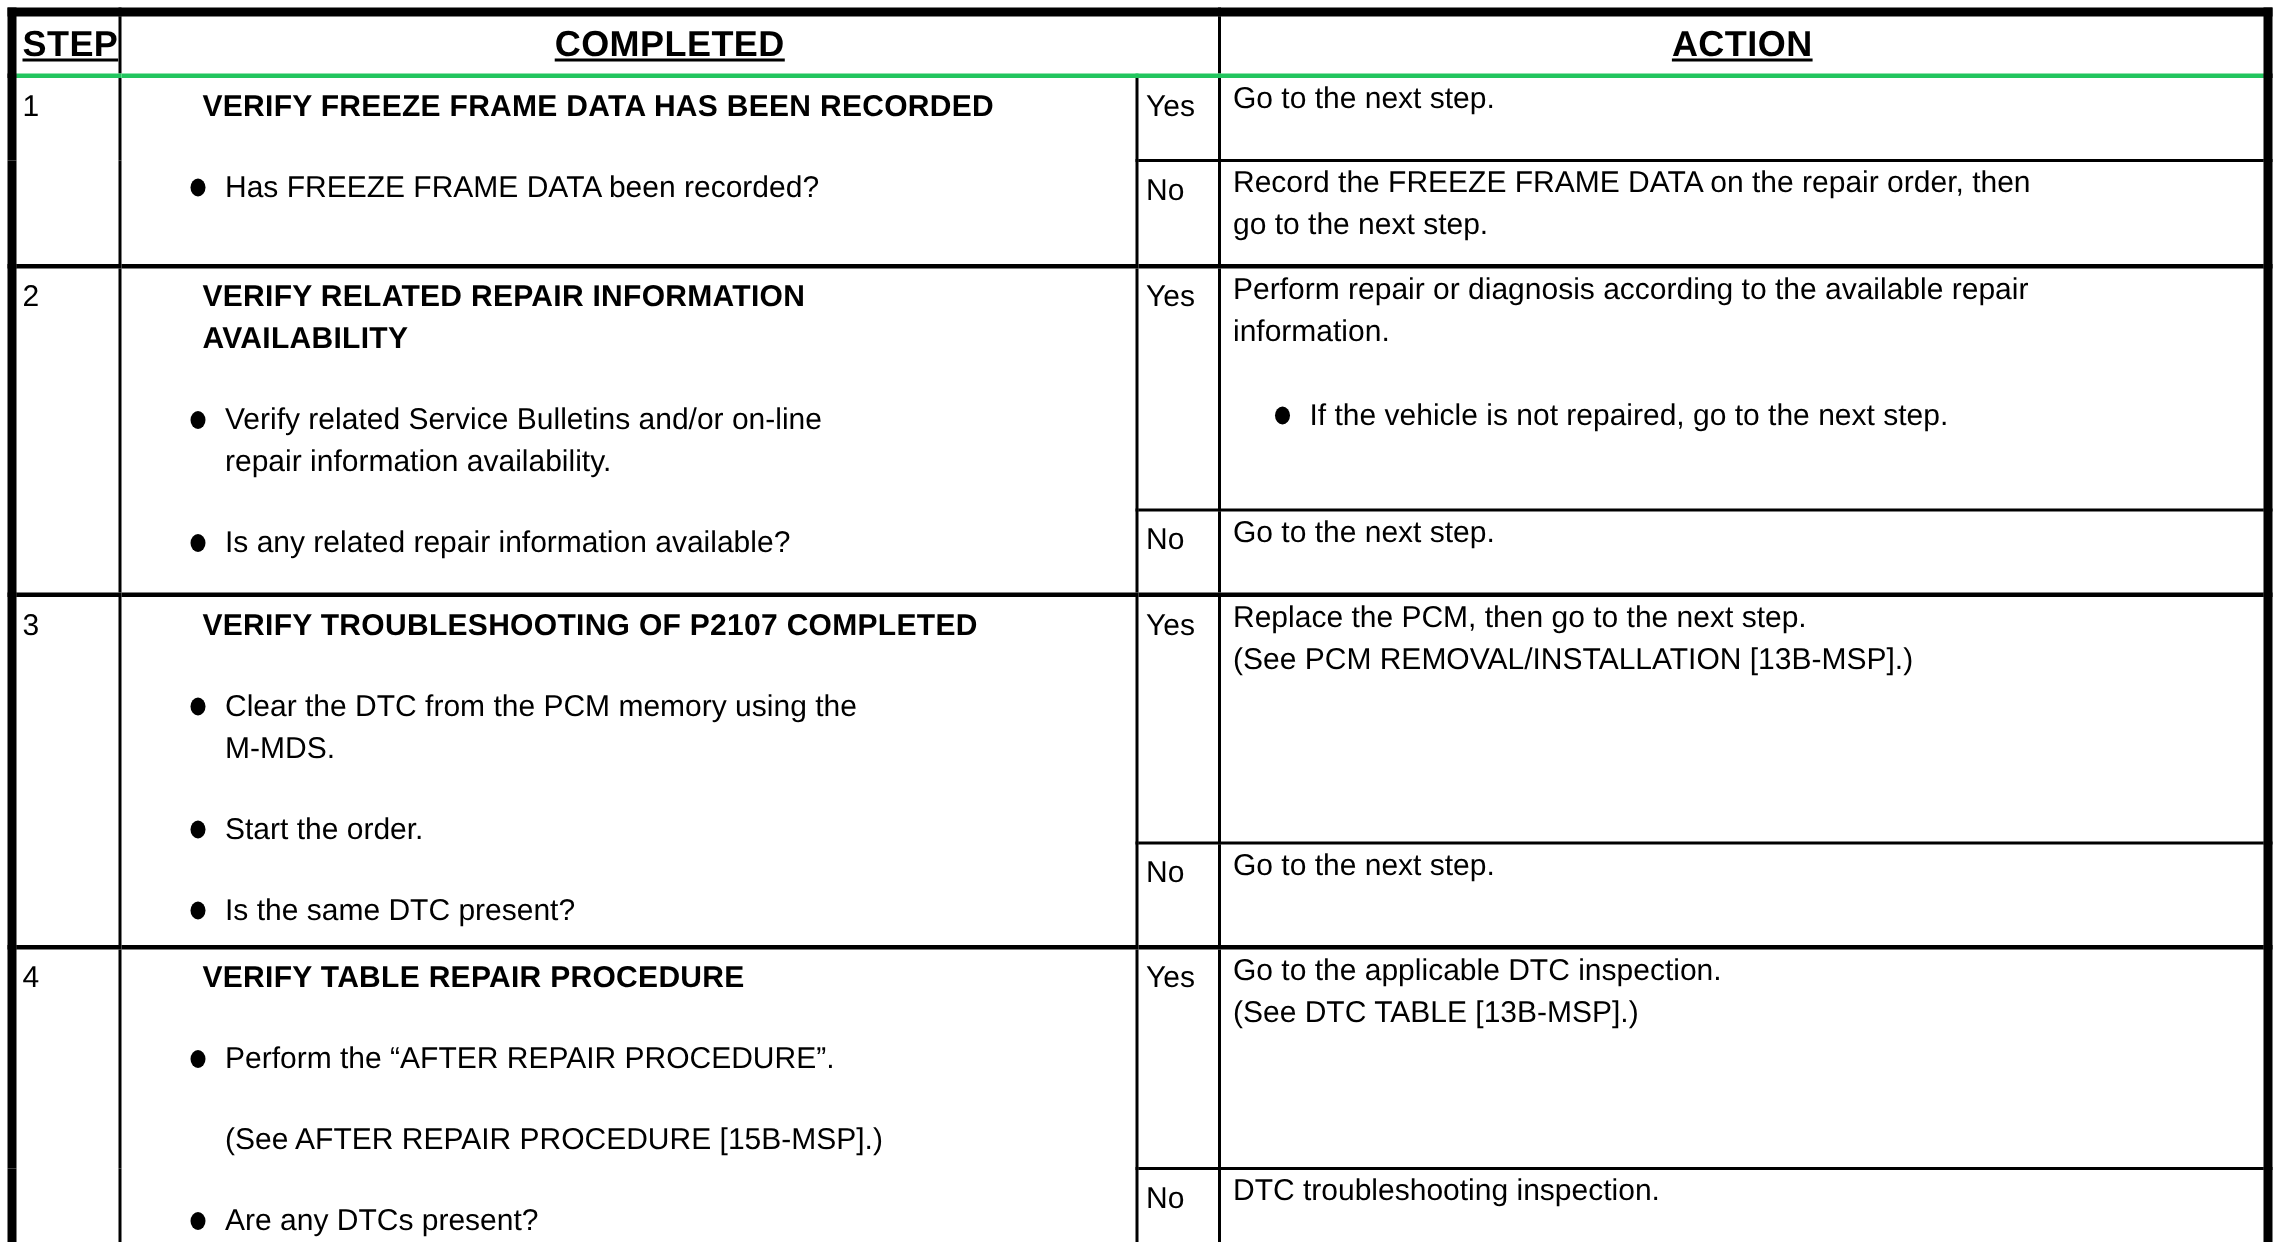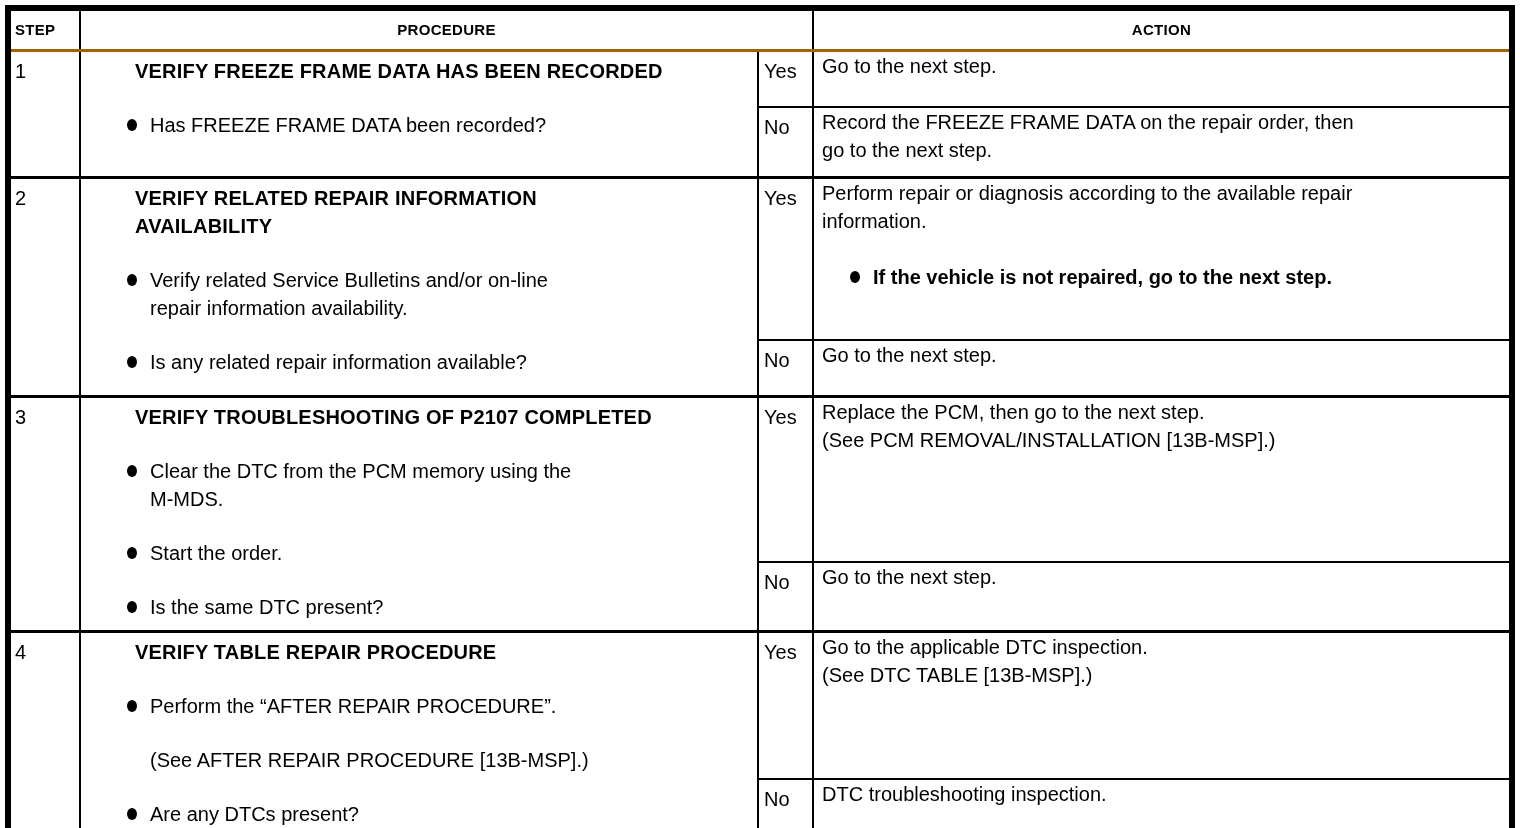--- a/index.html
+++ b/index.html
@@ -30,47 +30,48 @@
   col.c-yn     { width: 55px;  }
   col.c-action { width: auto;  }
 
   th, td {
     border: 2px solid #000000;
     vertical-align: top;
     padding: 4px 6px;
     overflow: hidden;
   }
   thead th {
-    border-bottom: 3px solid #a16207;
+    border-bottom: 3px solid #22c55e;
     text-align: center;
     vertical-align: middle;
-    font-size: 15px;
+    font-size: 24px;
     font-weight: bold;
     padding: 5px 2px;
     letter-spacing: 0.3px;
+    text-decoration: underline;
   }
   thead th.h-step { text-align: left; padding-left: 4px; }
   tr.step-start td { border-top: 3px solid #000000; }
 
   td.step-cell { padding: 5px 4px; }
   td.yn-cell   { padding: 5px 2px 21px 5px; }
   td.insp-cell { padding: 5px 6px; }
   td.act-cell  { padding: 0 8px; }
 
   .insp-title {
     font-weight: bold;
     white-space: pre-line;
     letter-spacing: 0.2px;
     margin-left: 48px;
   }
   .bullet {
     display: flex;
     margin: 26px 0 0 40px;
   }
-  .act-cell .bullet { margin: 28px 0 0 28px; font-weight: bold; }
+  .act-cell .bullet { margin: 28px 0 0 28px; }
   .dot {
     flex: none;
     width: 10px;
     height: 12px;
     border-radius: 50%;
     background: #000000;
     margin: 8px 13px 0 0;
   }
   .bullet-text { white-space: pre-line; }
   .insp-note { margin: 26px 0 0 63px; }
@@ -84,21 +85,21 @@
   <table class="ts">
     <colgroup>
       <col class="c-step">
         <col class="c-insp">
         <col class="c-yn">
         <col class="c-action">
     </colgroup>
     <thead>
       <tr>
         <th class="h-step">STEP</th>
-        <th colspan="2">PROCEDURE</th>
+        <th colspan="2">COMPLETED</th>
         <th>ACTION</th>
       </tr>
     </thead>
     <tbody>
 
       <tr class="step-start" style="height:42px">
         <td class="step-cell" rowspan="2">1</td>
         <td class="insp-cell" rowspan="2">
           <div class="insp-title">VERIFY FREEZE FRAME DATA HAS BEEN RECORDED</div>
           <div class="bullet">
@@ -183,21 +184,21 @@
       </tr>
 
       <tr class="step-start" style="height:147px">
         <td class="step-cell" rowspan="2">4</td>
         <td class="insp-cell" rowspan="2">
           <div class="insp-title">VERIFY TABLE REPAIR PROCEDURE</div>
           <div class="bullet">
             <span class="dot"></span>
             <span class="bullet-text">Perform the “AFTER REPAIR PROCEDURE”.</span>
           </div>
-          <div class="insp-note">(See AFTER REPAIR PROCEDURE [13B-MSP].)</div>
+          <div class="insp-note">(See AFTER REPAIR PROCEDURE [15B-MSP].)</div>
           <div class="bullet">
             <span class="dot"></span>
             <span class="bullet-text">Are any DTCs present?</span>
           </div>
         </td>
         <td class="yn-cell">Yes</td>
         <td class="act-cell">
           <div class="para">Go to the applicable DTC inspection.</div>
           <div class="para act-note">(See DTC TABLE [13B-MSP].)</div>
         </td>

